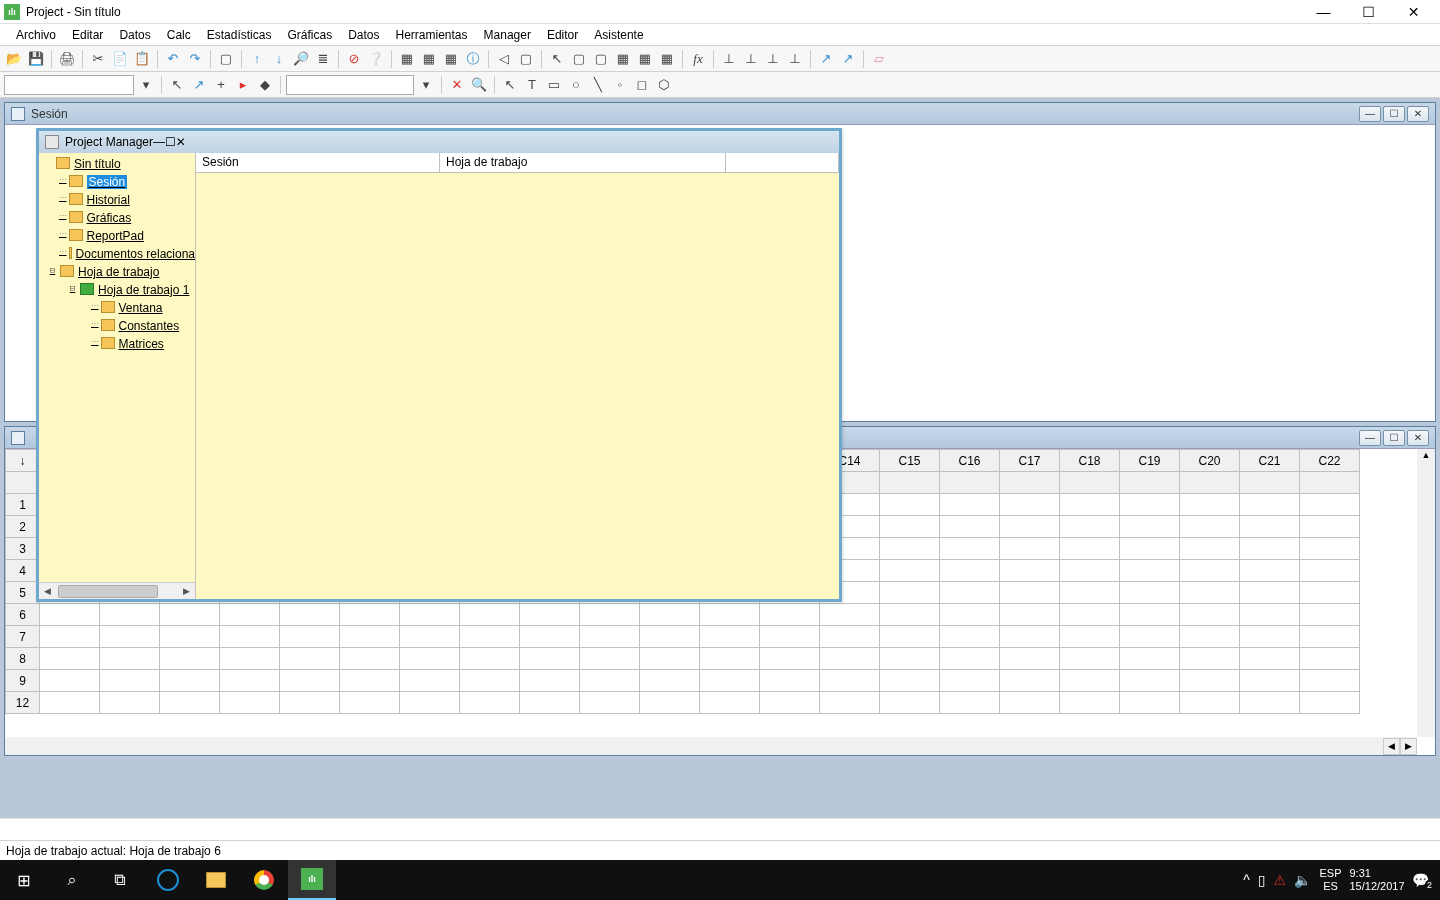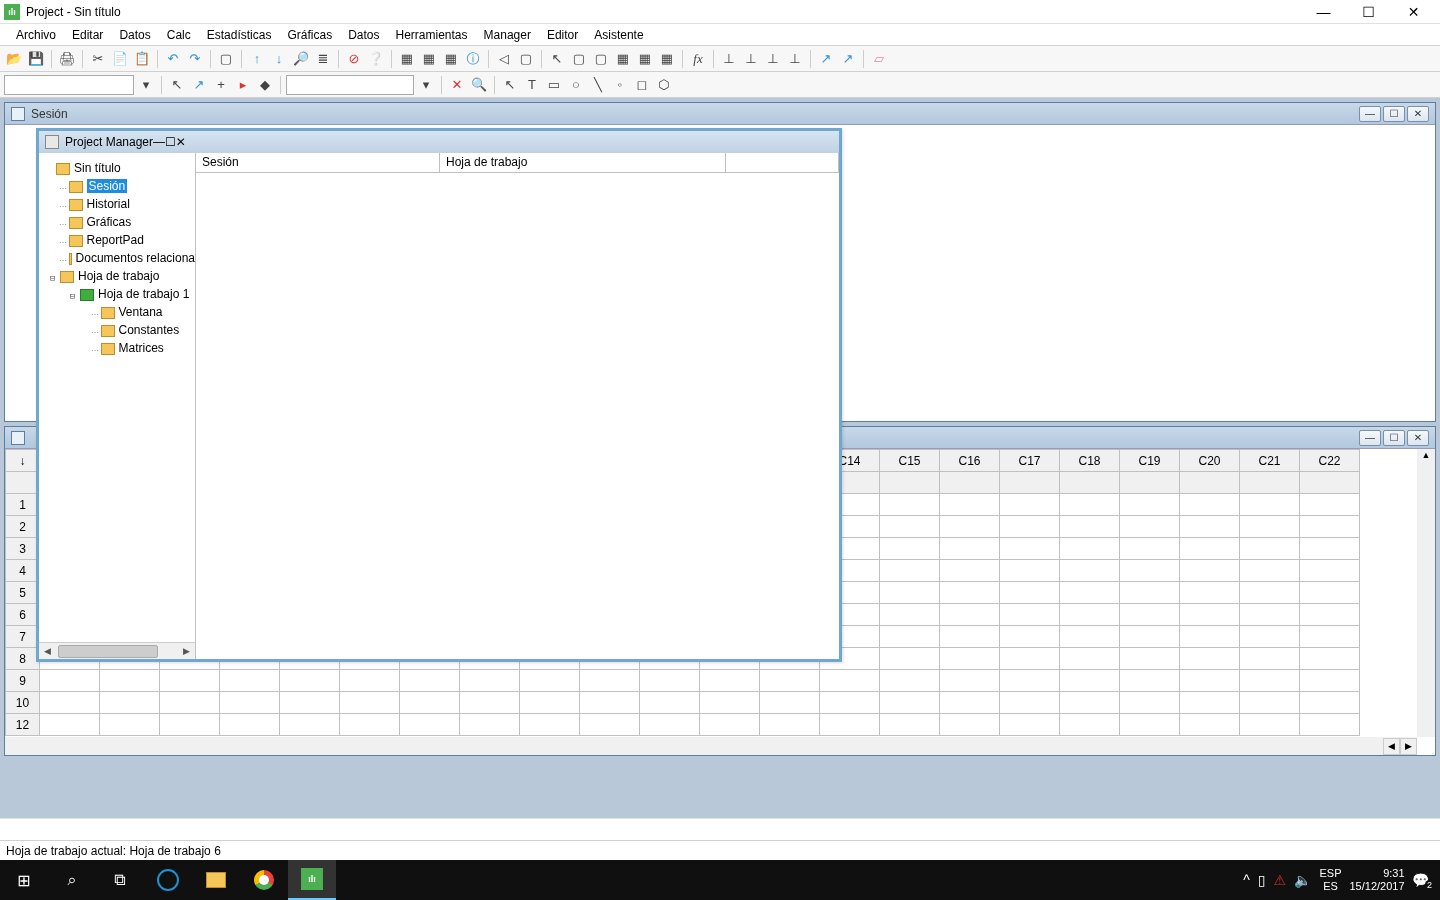--- a/index.html
+++ b/index.html
@@ -29,27 +29,27 @@
 .child-win { position: absolute; background: #fff; border: 1px solid #5a7fa0; }
 .child-titlebar { height: 22px; background: linear-gradient(#c8d8e8,#b2c8de); border-bottom: 1px solid #99b; display: flex; align-items: center; padding: 0 6px; font-size: 12px; color: #333; }
 .child-titlebar .cicon { width: 14px; height: 14px; border: 1px solid #5a7fa0; background: #e8f0f8; margin-right: 6px; }
 .child-titlebar .spacer { flex: 1; }
 .child-titlebar .wctrl { width: 22px; height: 16px; border: 1px solid #7a8fa8; background: linear-gradient(#f5f8fb,#dce6f0); margin-left: 2px; display: flex; align-items: center; justify-content: center; font-size: 10px; cursor: pointer; border-radius: 2px; }
 .child-body { background: #fff; height: calc(100% - 22px); overflow: auto; }
 
 .session-win { left: 4px; top: 4px; right: 4px; height: 320px; }
 
 
-.pm-win { position: absolute; left: 36px; top: 30px; width: 806px; height: 534px; border: 3px solid #6fa8cf; background: #ffffff; z-index: 10; box-shadow: 1px 1px 3px rgba(0,0,0,0.15); }
+.pm-win { position: absolute; left: 36px; top: 30px; width: 806px; height: 474px; border: 3px solid #6fa8cf; background: #fef9c3; z-index: 10; box-shadow: 1px 1px 3px rgba(0,0,0,0.15); }
 .pm-title { height: 22px; background: linear-gradient(#d6e4f0,#bfd2e4); display: flex; align-items: center; padding: 0 6px; font-size: 12px; }
 .pm-title .cicon { width: 14px; height: 14px; background: #e8e8e8; border: 1px solid #888; margin-right: 6px; }
 .pm-body { display: flex; height: calc(100% - 22px); }
 .pm-tree { width: 157px; border-right: 1px solid #c0c0c0; overflow: hidden; position: relative; }
 .pm-tree-inner { padding: 4px 0; }
-.tree-row { height: 18px; display: flex; align-items: flex-end; font-size: 12px; white-space: nowrap; padding-left: 4px; cursor: pointer; }
+.tree-row { height: 18px; display: flex; align-items: flex-start; font-size: 12px; white-space: nowrap; padding-left: 4px; cursor: pointer; text-decoration: underline; }
 .tree-row .exp { width: 11px; text-align: center; font-size: 9px; color: #555; font-family: monospace; }
 .tree-row .fold { width: 14px; height: 12px; background: #f7c65a; border: 1px solid #b89030; margin-left: 2px; margin-right: 4px; }
 .tree-row.selected .lbl { background: #1f8ce0; color: #fff; padding: 0 2px; }
 .tree-row .fold.green { background: #3fae3f; border-color: #2a7a2a; }
 .tree-row .dots { color: #888; font-size: 8px; letter-spacing: -0.5px; margin-right: 0; }
 .pm-hscroll { position: absolute; bottom: 0; left: 0; right: 0; height: 17px; background: #f0f0f0; border-top: 1px solid #ccc; display: flex; align-items: center; }
 .pm-hscroll .sbtn { width: 17px; height: 17px; background: #f0f0f0; border: 0; display: flex; align-items: center; justify-content: center; font-size: 9px; color: #555; }
 .pm-hscroll .thumb { flex: 0 0 100px; height: 13px; background: #cdcdcd; border: 1px solid #aaa; border-radius: 2px; margin-left: 2px; }
 .pm-list { flex: 1; position: relative; }
 .pm-list-head { height: 20px; display: flex; border-bottom: 1px solid #c0c0c0; background: #fff; }
@@ -486,45 +486,20 @@
               <td></td>
               <td></td>
               <td></td>
               <td></td>
               <td></td>
               <td></td>
               <td></td>
               <td></td>
             </tr>
             <tr>
-              <td class="rowh">10</td>
-              <td></td>
-              <td></td>
-              <td></td>
-              <td></td>
-              <td></td>
-              <td></td>
-              <td></td>
-              <td></td>
-              <td></td>
-              <td></td>
-              <td></td>
-              <td></td>
-              <td></td>
-              <td></td>
-              <td></td>
-              <td></td>
-              <td></td>
-              <td></td>
-              <td></td>
-              <td></td>
-              <td></td>
-              <td></td>
-            </tr>
-            <tr>
               <td class="rowh">12</td>
               <td></td>
               <td></td>
               <td></td>
               <td></td>
               <td></td>
               <td></td>
               <td></td>
               <td></td>
               <td></td>
@@ -666,21 +641,21 @@
   <div class="tb-spacer"></div>
   <div class="tb-tray">
     <span class="tray-ico">^</span>
     <span class="tray-ico">▯</span>
     <span class="tray-ico" style="color:#e03030">⚠</span>
     <span class="tray-ico">🔈</span>
     <div style="text-align:center;line-height:1.2">
       <div>ESP</div>
       <div>ES</div>
     </div>
-    <div style="text-align:right;line-height:1.2">
+    <div style="text-align:left;line-height:1.2">
       <div>9:31</div>
       <div>15/12/2017</div>
     </div>
     <div style="position:relative">
       <span class="tray-ico">💬</span>
       <span style="position:absolute;bottom:-2px;right:-4px;font-size:9px;background:#101010;border-radius:6px;padding:0 2px">2</span>
     </div>
   </div>
 </div>
 

